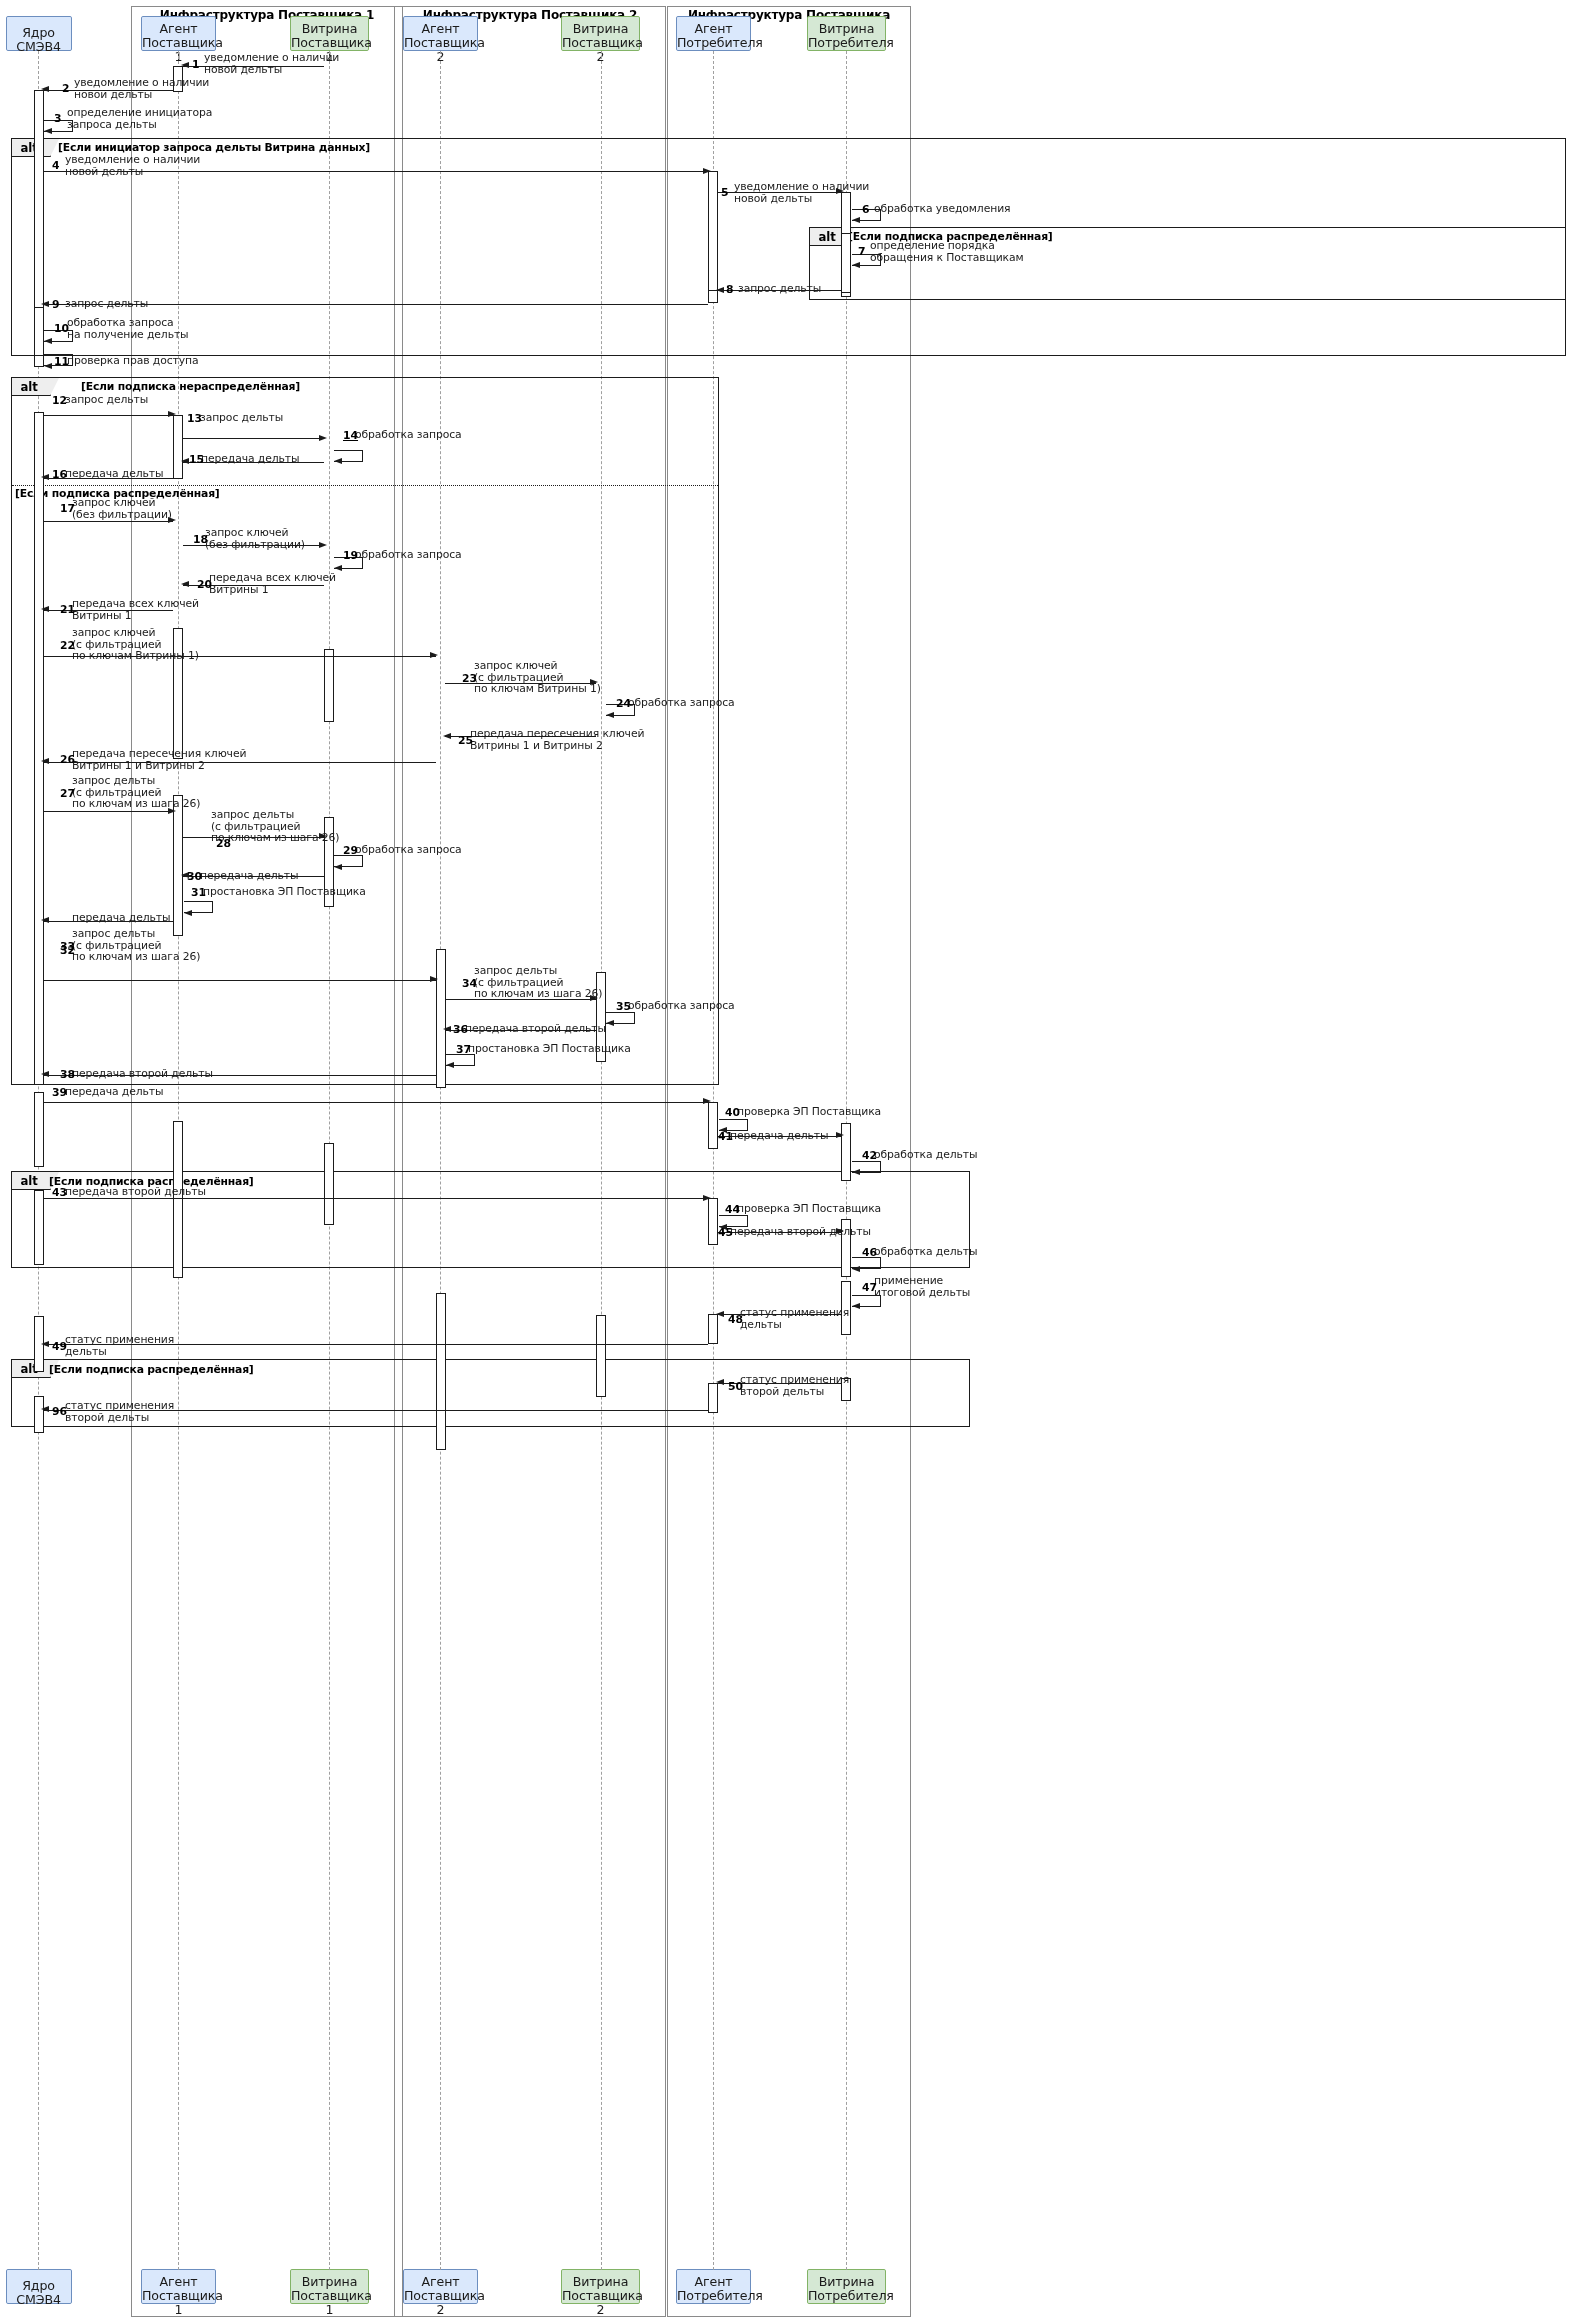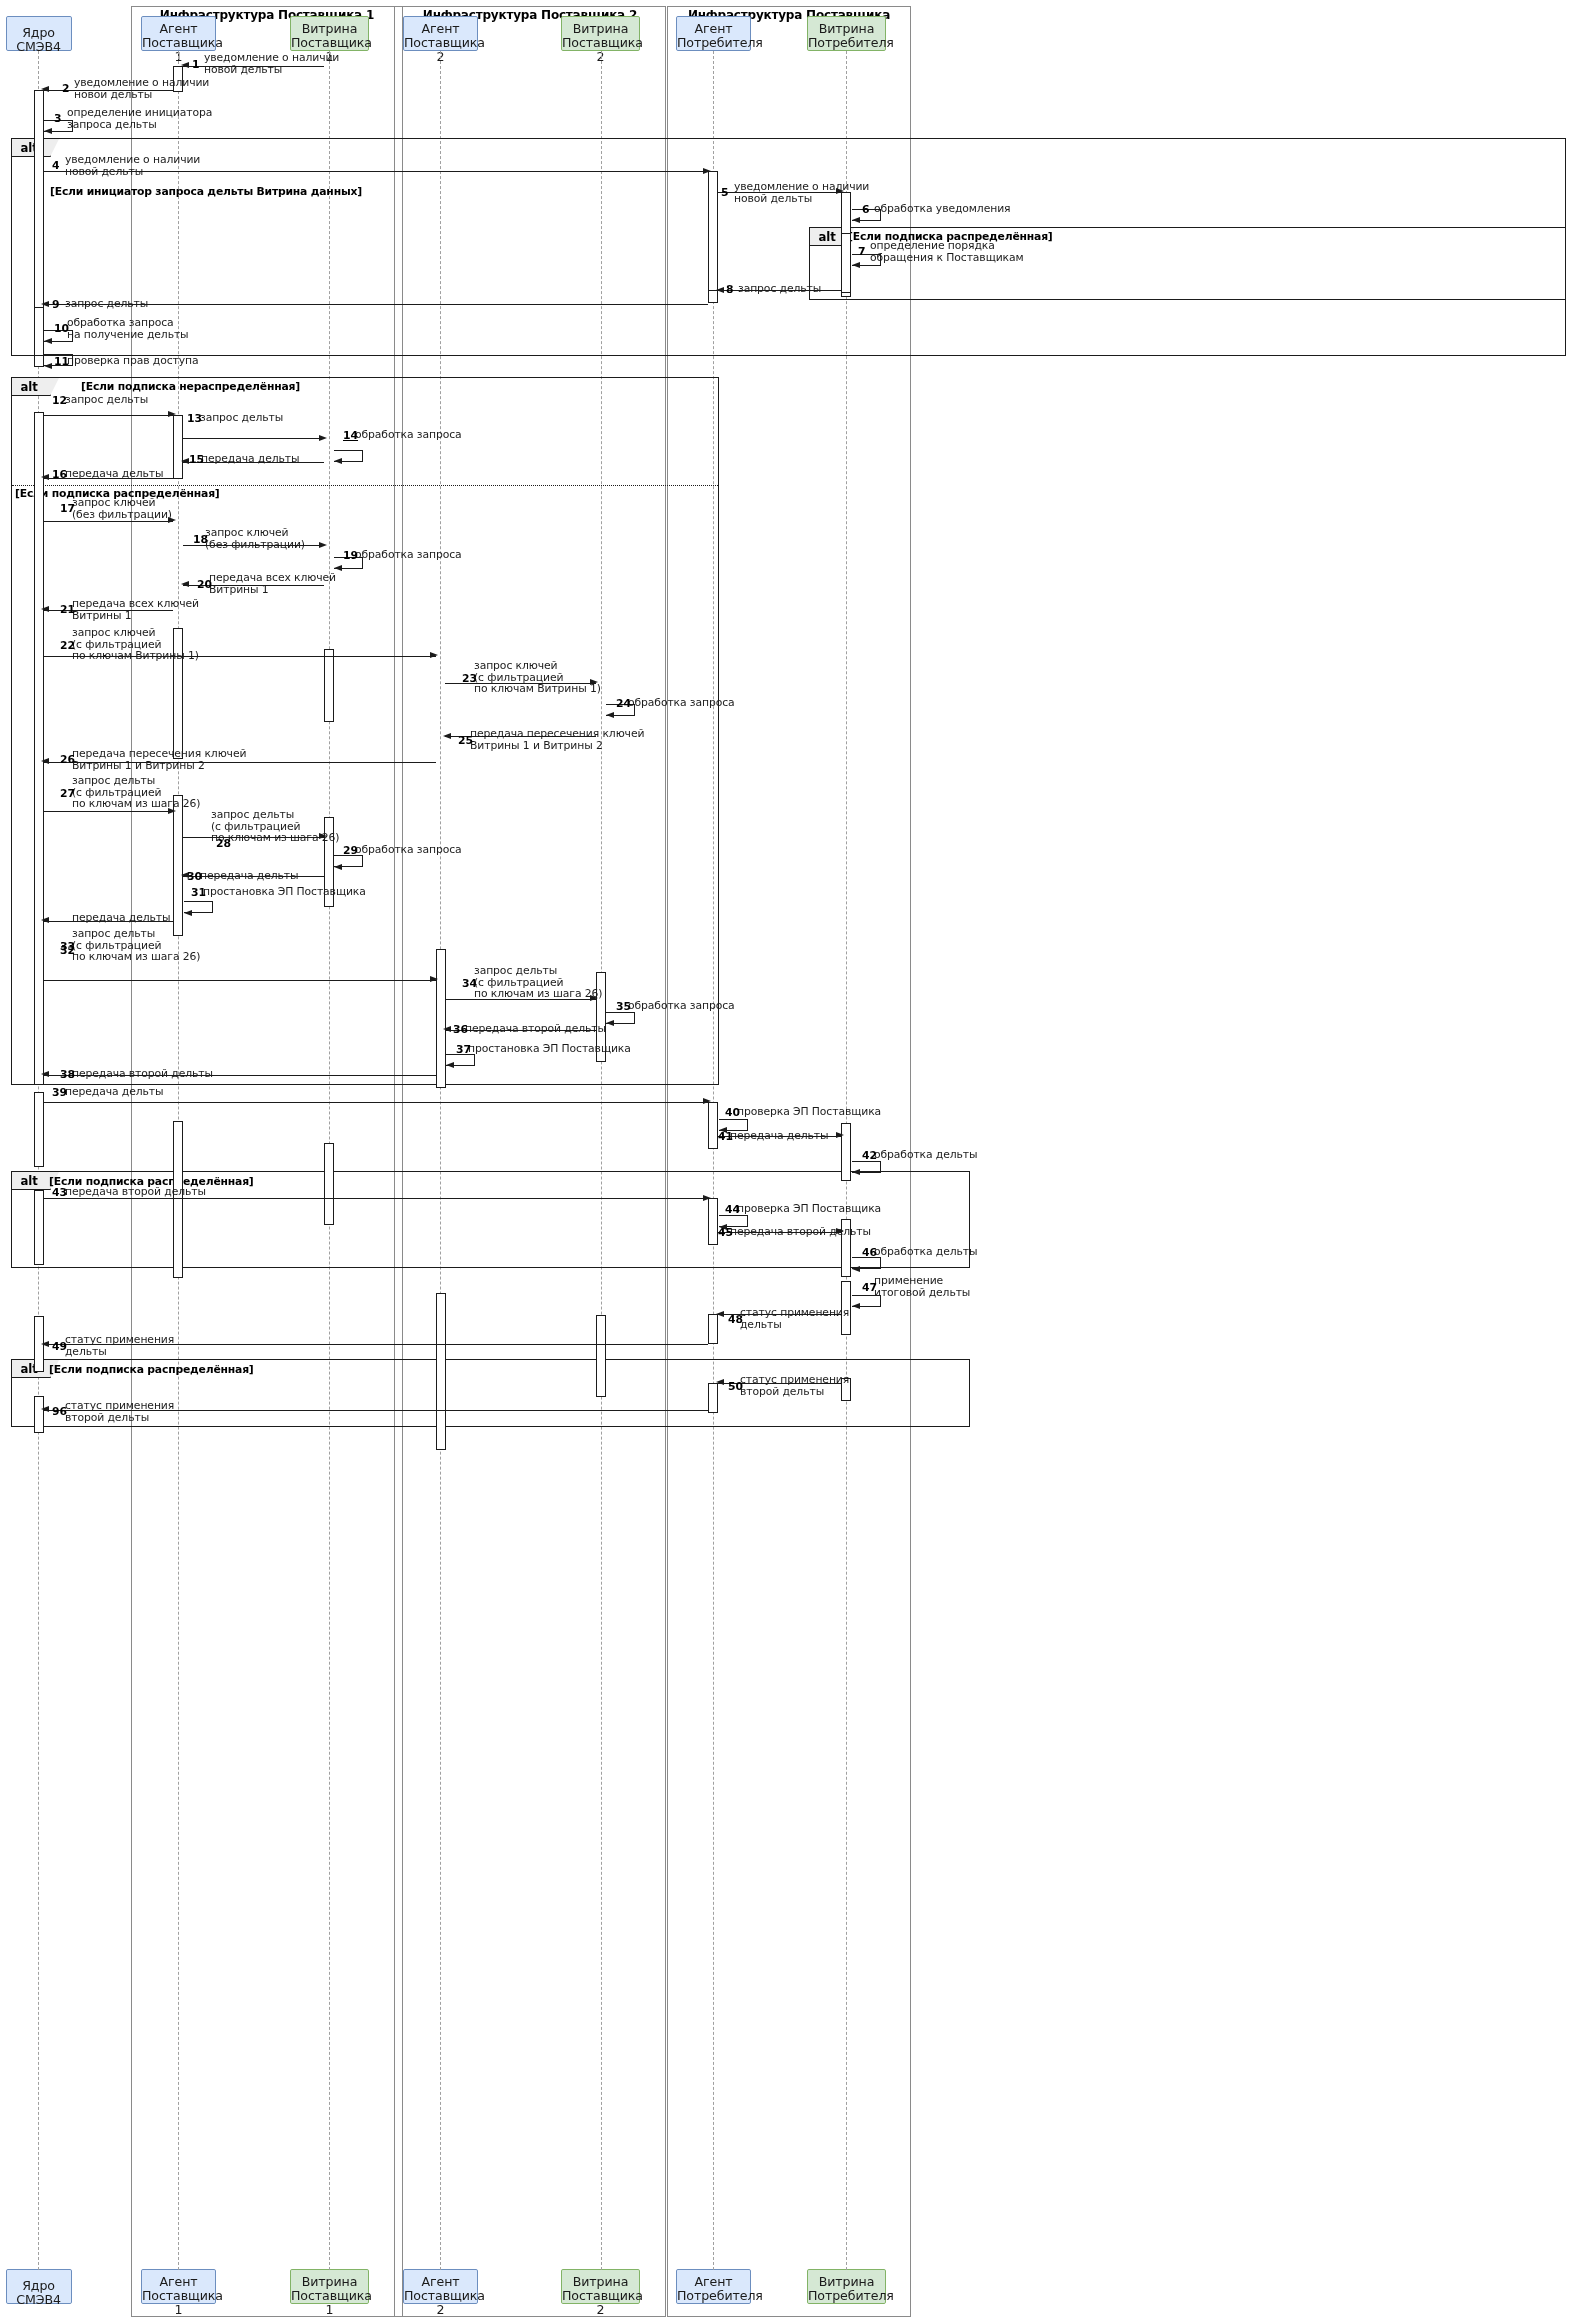--- a/index.html
+++ b/index.html
@@ -183,21 +183,21 @@
 Потребителя</div>
     <div class="lifeline" style="left: 38px; top: 51px; height: 2219px;"></div>
     <div class="lifeline" style="left: 178px; top: 51px; height: 2219px;"></div>
     <div class="lifeline" style="left: 329px; top: 51px; height: 2219px;"></div>
     <div class="lifeline" style="left: 440px; top: 51px; height: 2219px;"></div>
     <div class="lifeline" style="left: 601px; top: 51px; height: 2219px;"></div>
     <div class="lifeline" style="left: 713px; top: 51px; height: 2219px;"></div>
     <div class="lifeline" style="left: 846px; top: 51px; height: 2219px;"></div>
     <div class="alt-frame" style="left: 11.2px; top: 138px; width: 1555px; height: 218px;"></div>
     <div class="alt-tab" style="left: 12px; top: 139px; width: 39px;">alt</div>
-    <div class="alt-cond" style="left: 50px; top: 141px; margin-top: 44px;">[Если инициатор запроса дельты Витрина данных]</div>
+    <div class="alt-cond" style="left: 58px; top: 141px;">[Если инициатор запроса дельты Витрина данных]</div>
     <div class="alt-frame" style="left: 809px; top: 227px; width: 757px; height: 73px;"></div>
     <div class="alt-tab" style="left: 810px; top: 228px; width: 36px;">alt</div>
     <div class="alt-cond" style="left: 848px; top: 230px;">[Если подписка распределённая]</div>
     <div class="alt-frame" style="left: 11.2px; top: 377px; width: 708px; height: 708px;"></div>
     <div class="alt-tab" style="left: 12px; top: 378px; width: 39px;">alt</div>
     <div class="alt-cond" style="left: 49px; top: 380px; margin-left: 32px;">[Если подписка нераспределённая]</div>
     <div class="alt-divider" style="left: 12px; top: 485px; width: 706px;"></div>
     <div class="alt-cond" style="left: 15px; top: 487px;">[Если подписка распределённая]</div>
     <div class="alt-frame" style="left: 11.2px; top: 1171px; width: 959px; height: 97px;"></div>
     <div class="alt-tab" style="left: 12px; top: 1172px; width: 39px;">alt</div>

